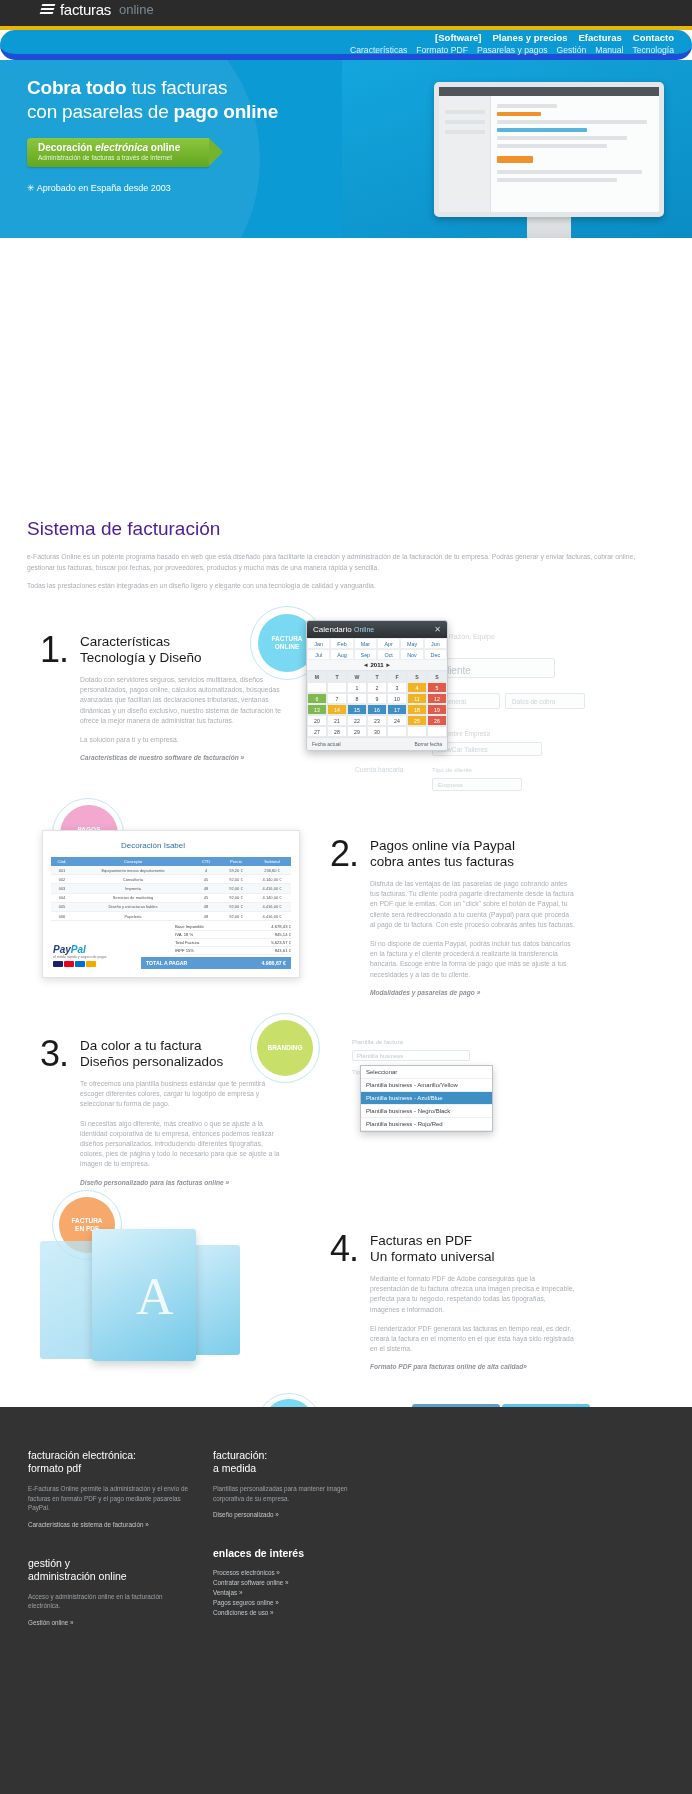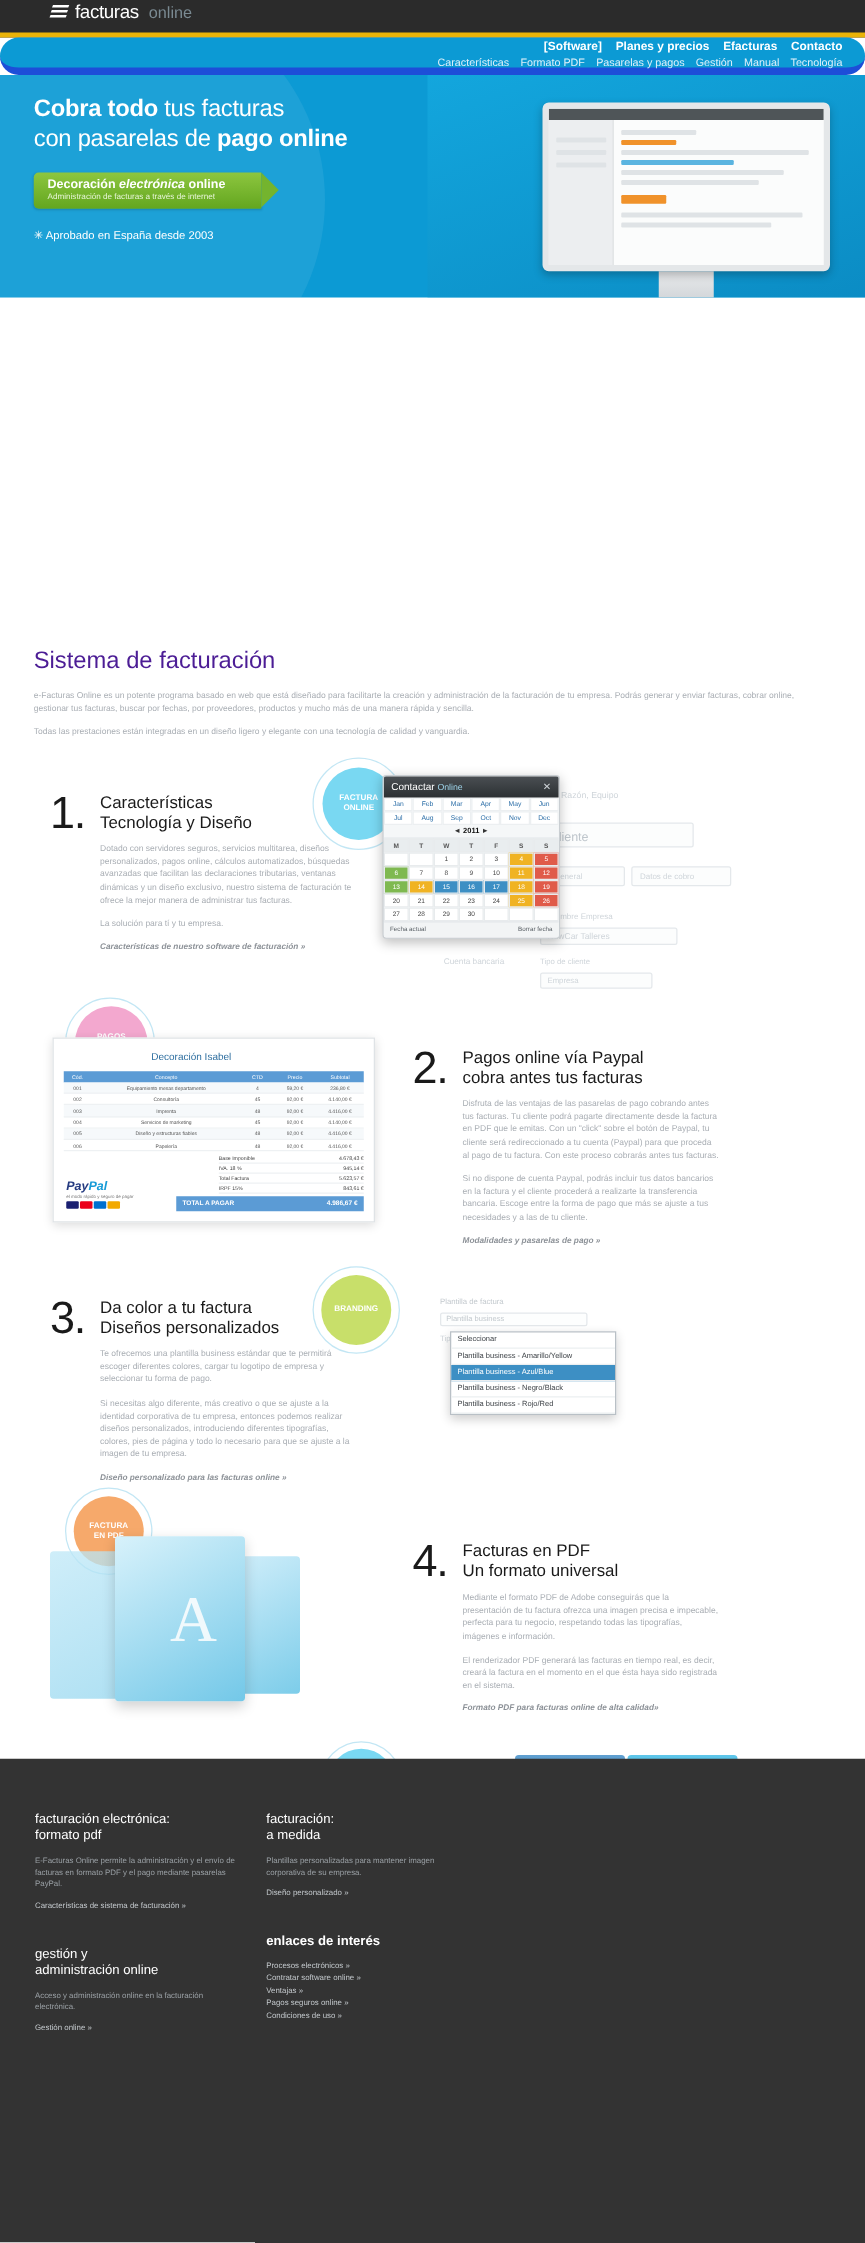--- a/index.html
+++ b/index.html
@@ -337,21 +337,21 @@
         </div>
         <div class="blk-p">Dotado con servidores seguros, servicios multitarea, diseños personalizados, pagos online, cálculos automatizados, búsquedas avanzadas que facilitan las declaraciones tributarias, ventanas dinámicas y un diseño exclusivo, nuestro sistema de facturación te ofrece la mejor manera de administrar tus facturas.</div>
         <div class="blk-p">La solución para tí y tu empresa.</div>
         <a class="blk-link">Características de nuestro software de facturación »</a>
       </div>
     </div>
   </div>
 
   <div class="calendar">
     <div class="cal-head">
-      <span>Contactar</span>
+      <span>Calendario</span>
       <i>Online</i>
       <span class="cal-x">✕</span>
     </div>
     <div class="cal-months">
       <div>Jan</div>
       <div>Feb</div>
       <div>Mar</div>
       <div>Apr</div>
       <div>May</div>
       <div>Jun</div>

